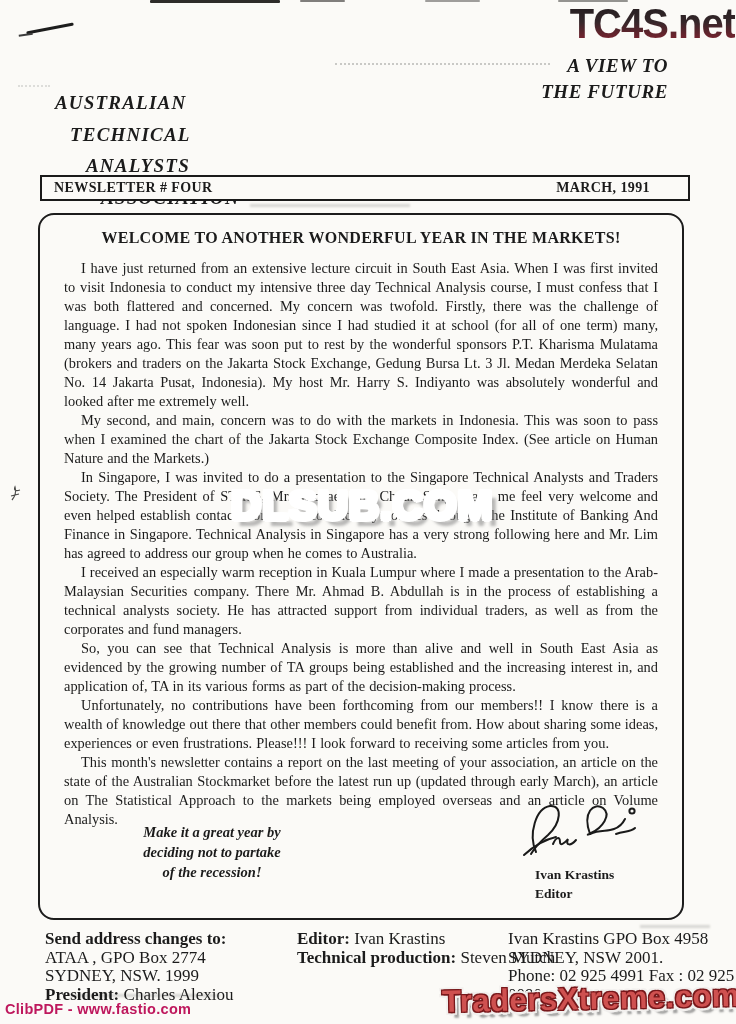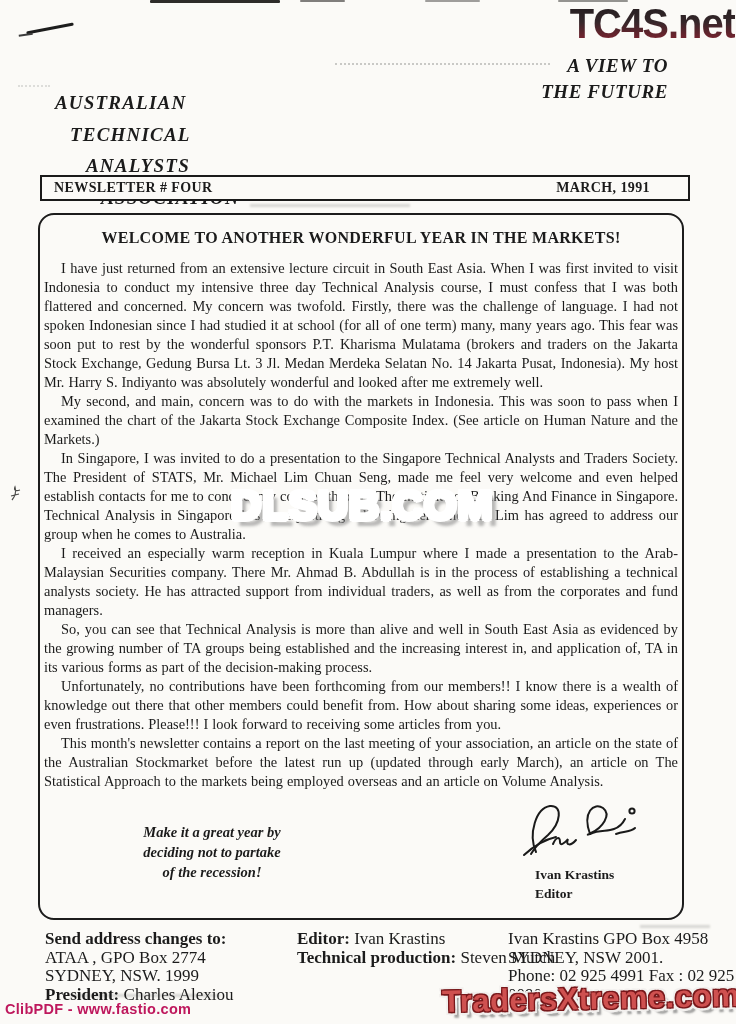--- a/index.html
+++ b/index.html
@@ -35,21 +35,21 @@
     font-weight:bold;font-style:italic;font-size:19px;line-height:25.5px;letter-spacing:.6px;}
 
   .masthead{position:absolute;left:40px;top:175px;width:650px;height:26px;
     border:2px solid #1a1a1a;box-sizing:border-box;background:#fbfaf7;
     display:flex;justify-content:space-between;align-items:center;
     padding:0 38px 0 12px;font-weight:bold;font-size:14px;letter-spacing:.4px;}
 
   
   .mainbox{position:absolute;left:38px;top:213px;width:646px;height:707px;
     border:2px solid #1c1c1c;border-radius:16px;box-sizing:border-box;
-    padding:0 4px;background:transparent;}
+    padding:0 24px;background:transparent;}
   .headline{margin:14px 0 12px 0;text-align:center;
     font-weight:bold;font-size:16px;letter-spacing:.3px;}
   .body-copy p{margin:0;font-size:14.4px;line-height:19px;
     text-align:justify;text-indent:17px;word-spacing:.4px;}
 
   .sig-area{position:absolute;left:0;top:585px;width:100%;height:122px;}
   .quote{position:absolute;left:72px;top:22px;width:200px;text-align:center;
     font-weight:bold;font-style:italic;font-size:14.5px;line-height:20px;}
   .signature-svg{position:absolute;left:480px;top:0px;}
   .sig-col{position:absolute;left:495px;top:66px;

